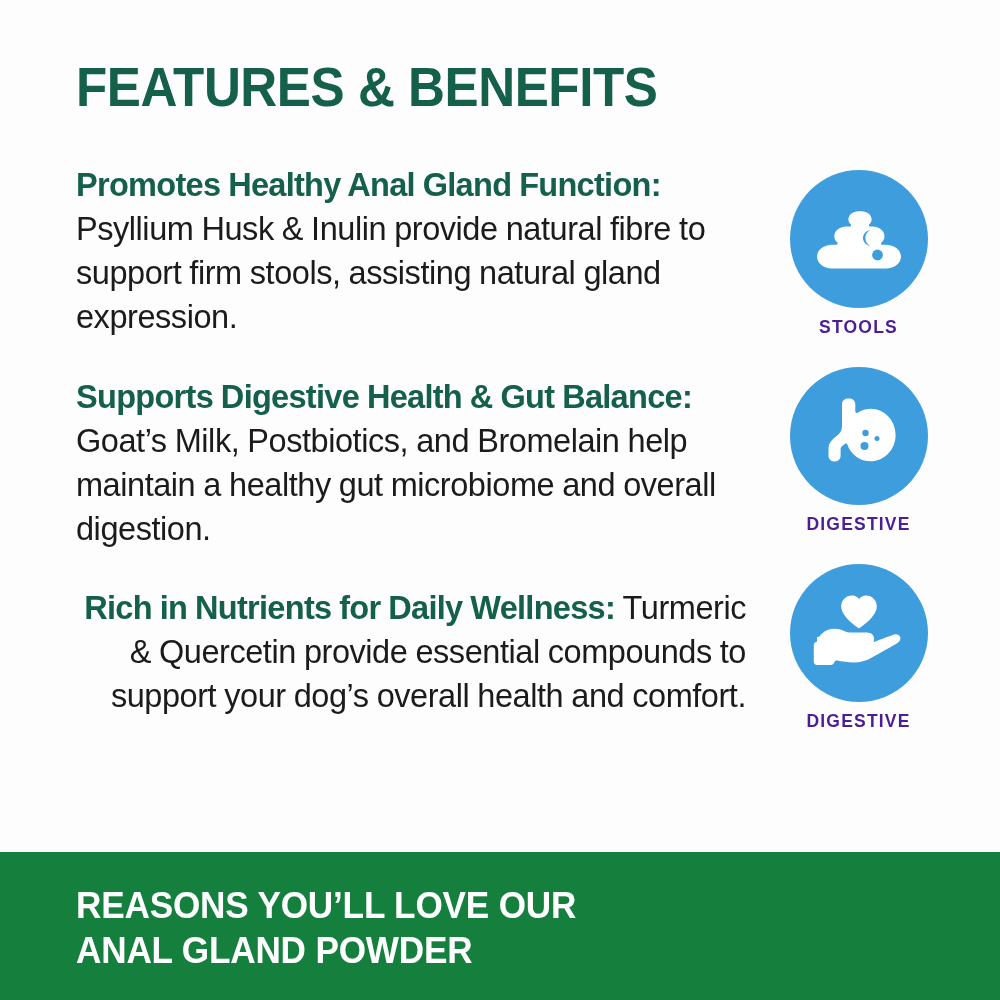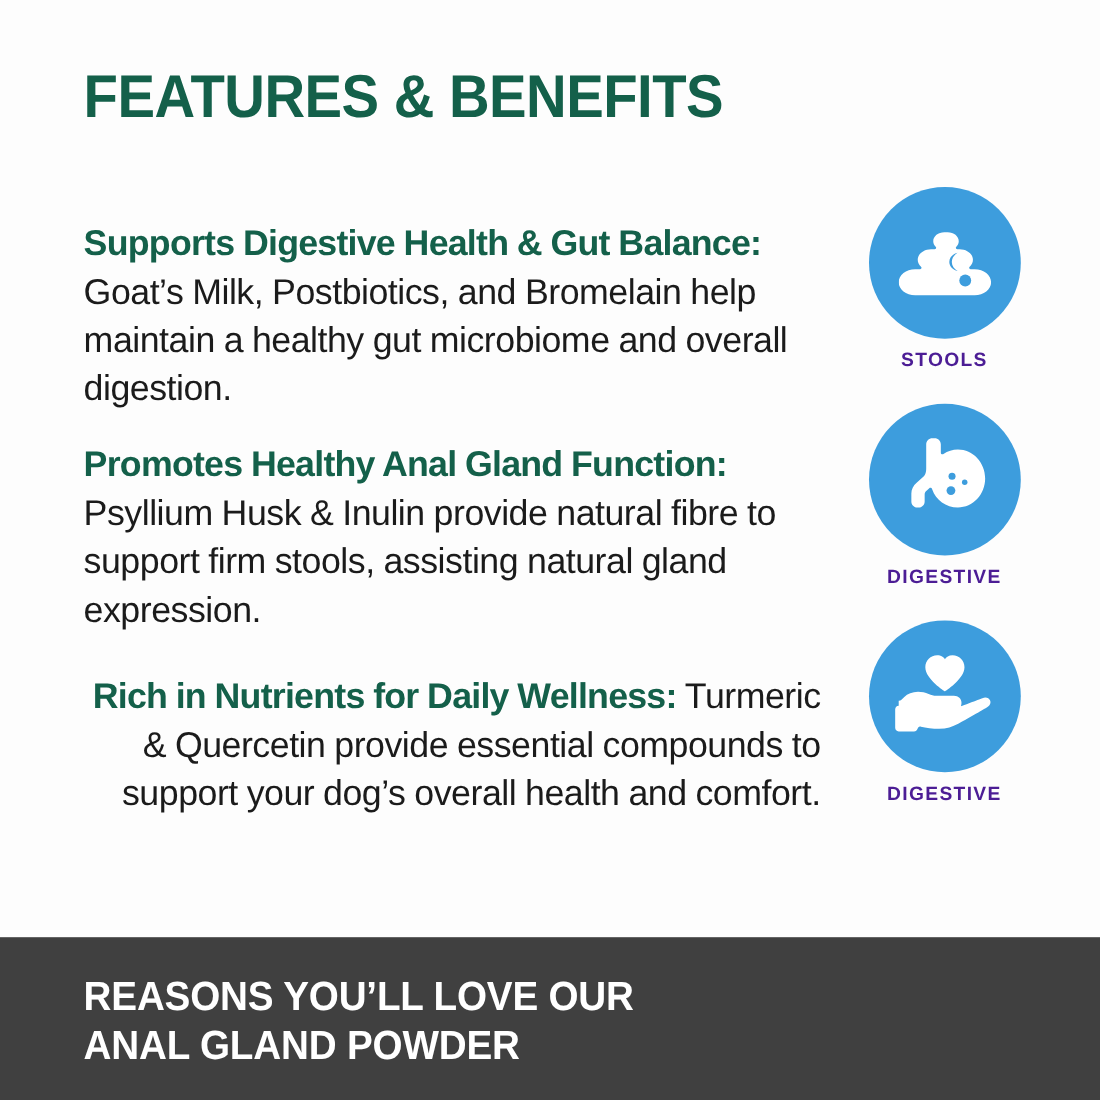--- a/index.html
+++ b/index.html
@@ -106,21 +106,21 @@
   .icon-block-2 { margin-top: 29px; }
   .icon-block-3 { margin-top: 29px; }
 
   
   .bottom-banner {
     position: absolute;
     left: 0;
     bottom: 0;
     width: 1000px;
     height: 148px;
-    background: #404040;
+    background: #15803d;
   }
   .banner-title {
     position: absolute;
     left: 76px;
     top: 31px;
     font-family: "Liberation Sans", sans-serif;
     font-weight: bold;
     font-size: 37px;
     line-height: 45px;
     color: #ffffff;
@@ -132,26 +132,26 @@
 </style>
 </head>
 <body>
 
 <div class="page">
 
   <div class="section-heading">FEATURES &amp; BENEFITS</div>
 
   <div class="benefits">
 
+    <div class="benefit benefit-1">
+      <div class="benefit-text"><span class="benefit-lead">Promotes Healthy Anal Gland Function:</span><span> Psyllium Husk &amp; Inulin provide natural fibre to support firm stools, assisting natural gland expression.</span></div>
+    </div>
+
     <div class="benefit benefit-2">
       <div class="benefit-text"><span class="benefit-lead">Supports Digestive Health &amp; Gut Balance:</span><span> Goat’s Milk, Postbiotics, and Bromelain help maintain a healthy gut microbiome and overall digestion.</span></div>
-    </div>
-
-    <div class="benefit benefit-1">
-      <div class="benefit-text"><span class="benefit-lead">Promotes Healthy Anal Gland Function:</span><span> Psyllium Husk &amp; Inulin provide natural fibre to support firm stools, assisting natural gland expression.</span></div>
     </div>
 
     <div class="benefit benefit-3">
       <div class="benefit-text"><span class="benefit-lead">Rich in Nutrients for Daily Wellness:</span><span> Turmeric &amp; Quercetin provide essential compounds to support your dog’s overall health and comfort.</span></div>
     </div>
 
   </div>
 
   <div class="icon-rail">
 

